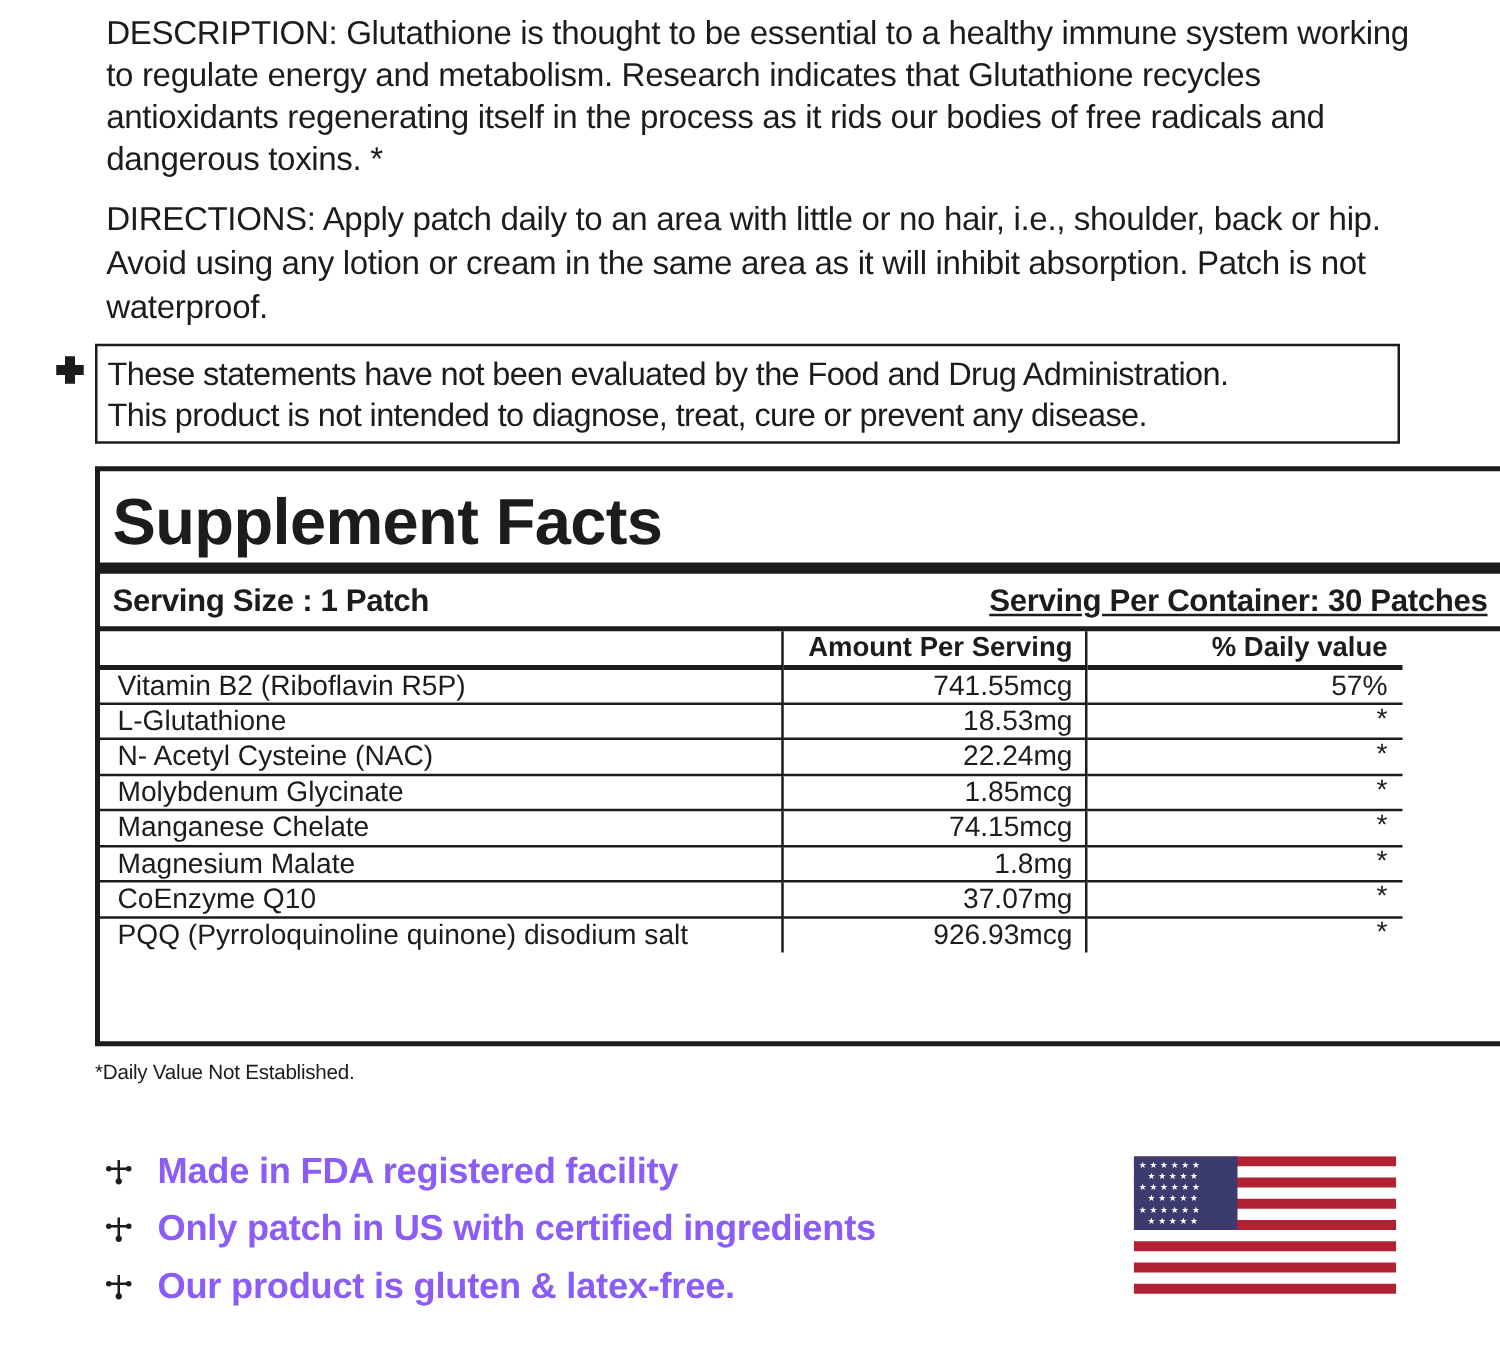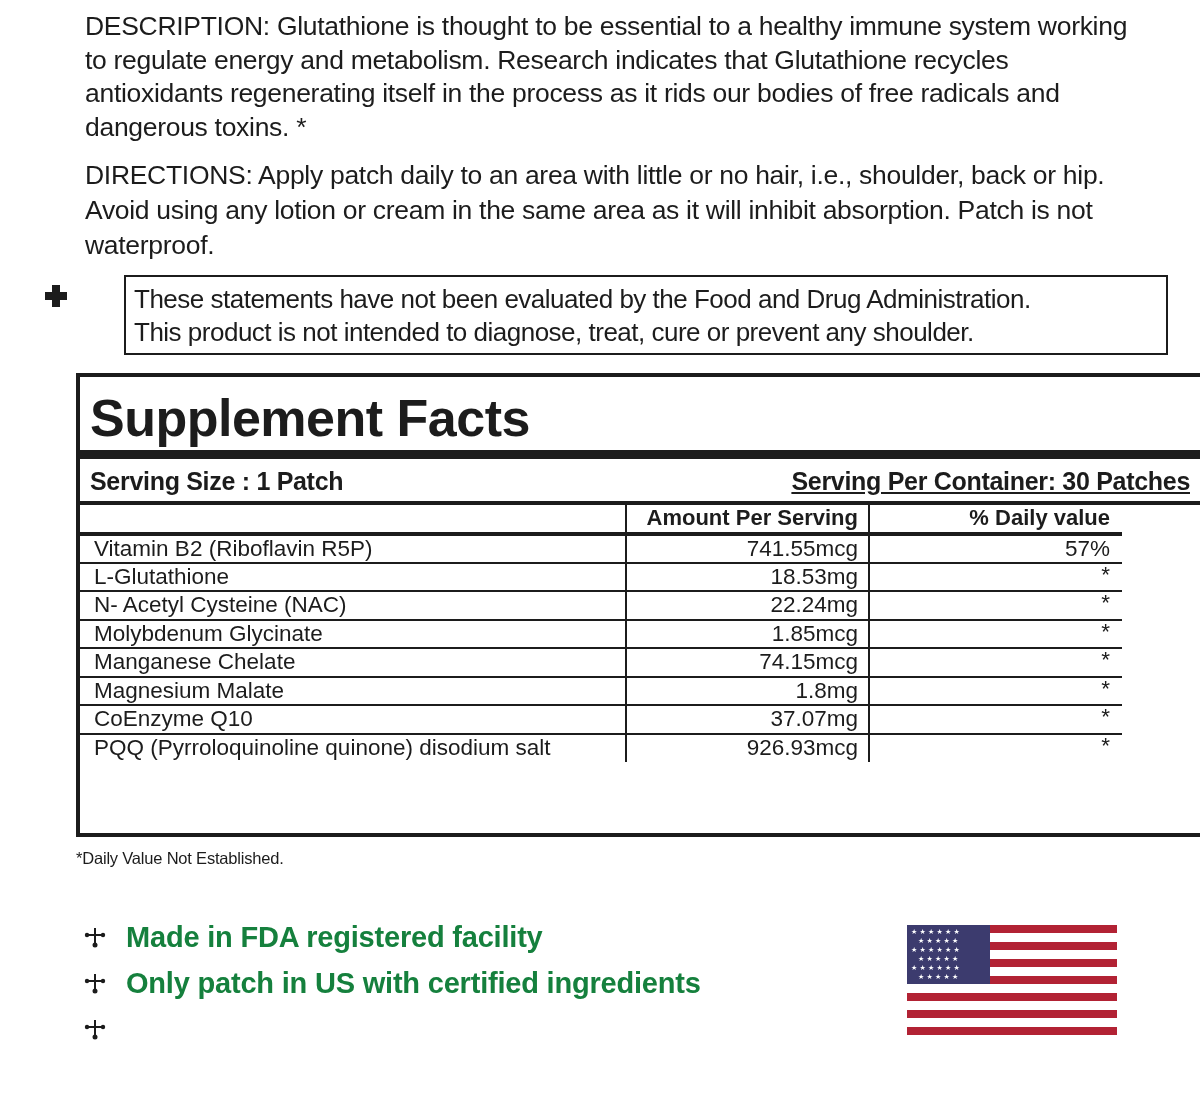--- a/index.html
+++ b/index.html
@@ -5,21 +5,21 @@
   html, body { margin:0; padding:0; background:#ffffff; }
   body { width:1200px; height:1094px; position:relative; overflow:hidden;
          font-family:"Liberation Sans", sans-serif; color:#1c1c1c; }
   .para { position:absolute; left:85px; width:1060px; font-size:26.5px; line-height:33.5px; letter-spacing:-0.3px; }
   .para b { font-weight:normal; }
   #desc { top:10px; }
   #dirs { top:158px; line-height:35px; }
   #disclaimer-plus { position:absolute; left:44px; top:284px; width:24px; height:24px; }
   #disclaimer-box { position:absolute; left:76px; top:275px; width:1044px; height:80px;
                     border:2.5px solid #1c1c1c; box-sizing:border-box; padding:6px 8px 0 8px;
-                    font-size:26px; line-height:33px; letter-spacing:-0.5px;margin-left:48px; }
+                    font-size:26px; line-height:33px; letter-spacing:-0.5px; }
   #facts { position:absolute; left:76px; top:373px; width:1136px; height:464px;
            border:4px solid #1c1c1c; box-sizing:border-box; }
   #facts-title { position:absolute; left:10px; top:6px; font-size:52px; font-weight:bold; letter-spacing:-0.5px; line-height:70px; }
   #facts-bar { position:absolute; left:0; right:0; top:73px; height:9px; background:#1c1c1c; }
   #serving-row { position:absolute; left:0; right:0; top:82px; height:42px; }
   #serving-size { position:absolute; left:10px; top:8px; font-size:25px; font-weight:bold; letter-spacing:-0.3px; }
   #serving-per { position:absolute; right:18px; top:8px; font-size:25px; font-weight:bold; letter-spacing:-0.3px;text-decoration:underline; }
   #serving-line { position:absolute; left:0; right:0; top:124px; height:4px; background:#1c1c1c; }
   table { position:absolute; left:0; top:128px; width:1042px; border-collapse:collapse; table-layout:fixed;padding-left:15px; }
   td, th { border:2.5px solid #1c1c1c; padding:0 10px; height:28.5px; font-size:22.5px; font-weight:normal; box-sizing:border-box; white-space:nowrap; overflow:hidden; }
@@ -27,41 +27,41 @@
   tr td:first-child, tr th:first-child { border-left:none; padding-left:14px; }
   tr td:last-child, tr th:last-child { border-right:none; padding-right:12px; }
   thead tr th { border-top:none; border-bottom-width:4px; }
   tbody tr:last-child td { border-bottom:none; }
   .col-amt, .col-dv { text-align:right;margin-left:44px; }
   .col-dv.star { vertical-align:top; padding-top:0; line-height:22px; }
   #footnote { position:absolute; left:76px; top:849px; font-size:16.5px; letter-spacing:-0.2px; }
   #bullets { position:absolute; left:84px; top:914px; }
   .bullet { position:relative; height:46px; display:flex; align-items:center; }
   .bullet-icon { width:22px; height:22px; margin-right:20px; }
-  .bullet-text { font-size:29px; font-weight:bold; letter-spacing:-0.2px; color:#15803d; }
+  .bullet-text { font-size:29px; font-weight:bold; letter-spacing:-0.2px; color:#8b5cf6; }
   #flag { position:absolute; left:907px; top:925px; }
 </style>
 </head>
 <body>
 
 <div class="para" id="desc">
   <b>DESCRIPTION:</b><span> Glutathione is thought to be essential to a healthy immune system working to regulate energy and metabolism. Research indicates that Glutathione recycles antioxidants regenerating itself in the process as it rids our   bodies of free radicals and  dangerous toxins. *</span>
 </div>
 
 <div class="para" id="dirs">
   <b>DIRECTIONS:</b><span> Apply patch </span><b>daily</b><span> to an area with little or no hair, i.e., shoulder, back or hip. Avoid using any lotion or cream in the same area as it will inhibit absorption. Patch is </span><b>not</b><span> waterproof.</span>
 </div>
 
 <svg id="disclaimer-plus" viewBox="0 0 24 24">
   <rect x="8" y="1" width="8" height="22" fill="#1c1c1c"></rect>
   <rect x="1" y="8" width="22" height="8" fill="#1c1c1c"></rect>
 </svg>
 <div id="disclaimer-box">
   <div>These statements have not been evaluated by the Food and Drug Administration.</div>
-  <div>This product is not intended to diagnose, treat, cure or prevent any shoulder.</div>
+  <div>This product is not intended to diagnose, treat, cure or prevent any disease.</div>
 </div>
 
 <div id="facts">
   <div id="facts-title">Supplement Facts</div>
   <div id="facts-bar"></div>
   <div id="serving-row">
     <span id="serving-size">Serving Size : 1 Patch</span>
     <span id="serving-per">Serving Per Container: 30 Patches</span>
   </div>
   <div id="serving-line"></div>
@@ -147,20 +147,21 @@
     <span class="bullet-text">Only patch in US with certified ingredients</span>
   </div>
   <div class="bullet">
     <svg class="bullet-icon" viewBox="0 0 22 22">
         <line x1="11" y1="2" x2="11" y2="20" stroke="#1c1c1c" stroke-width="2"></line>
         <line x1="2" y1="9" x2="20" y2="9" stroke="#1c1c1c" stroke-width="2"></line>
         <circle cx="11" cy="19" r="2.5" fill="#1c1c1c"></circle>
         <circle cx="3" cy="9" r="2.2" fill="#1c1c1c"></circle>
         <circle cx="19" cy="9" r="2.2" fill="#1c1c1c"></circle>
       </svg>
+    <span class="bullet-text">Our product is gluten &amp; latex-free.</span>
   </div>
 </div>
 
 <svg id="flag" width="210" height="112" viewBox="0 0 210 112">
   <rect x="0" y="0" width="210" height="112" fill="#ffffff"></rect>
   <rect x="0" y="0" width="210" height="8" fill="#b22234"></rect>
   <rect x="0" y="17" width="210" height="8" fill="#b22234"></rect>
   <rect x="0" y="34" width="210" height="8" fill="#b22234"></rect>
   <rect x="0" y="51" width="210" height="8" fill="#b22234"></rect>
   <rect x="0" y="68" width="210" height="8" fill="#b22234"></rect>

